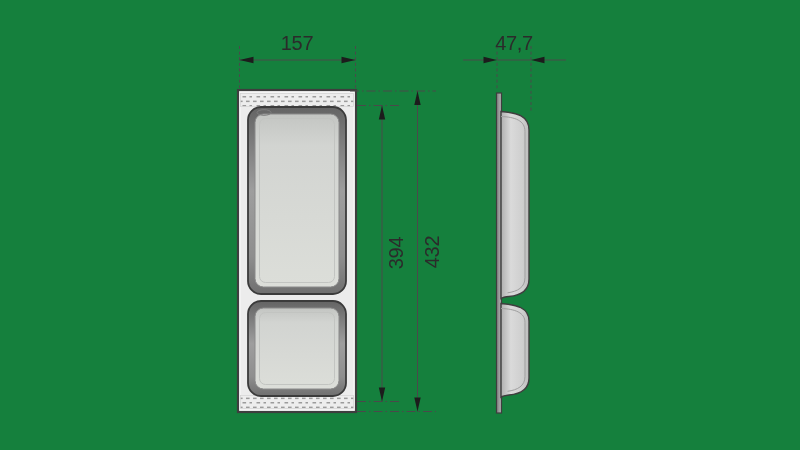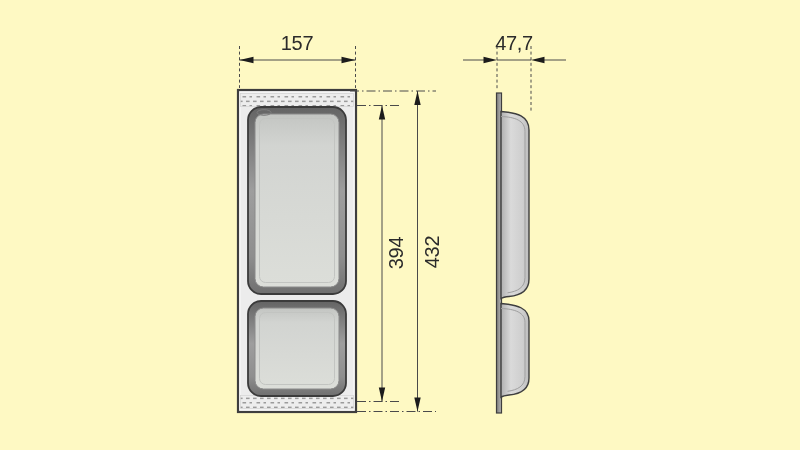--- a/index.html
+++ b/index.html
@@ -1,20 +1,20 @@
 <!DOCTYPE html>
 <html><head>
 <meta charset="utf-8">
 <style>
   html,body{margin:0;padding:0;}
   body{
     width:800px;height:450px;background:#ffffff;overflow:hidden;
     font-family:"Liberation Sans", sans-serif;
   }
-  .stage{position:relative;width:800px;height:450px;background:#fef9c3;}
+  .stage{position:relative;width:800px;height:450px;background:#15803d;}
   svg{display:block;}
   text.dim{
     font-family:"Liberation Sans", sans-serif;
     font-size:20px;
     fill:#2b2b2b;
     letter-spacing:-0.3px;
   }
 </style>
 </head>
 <body>

